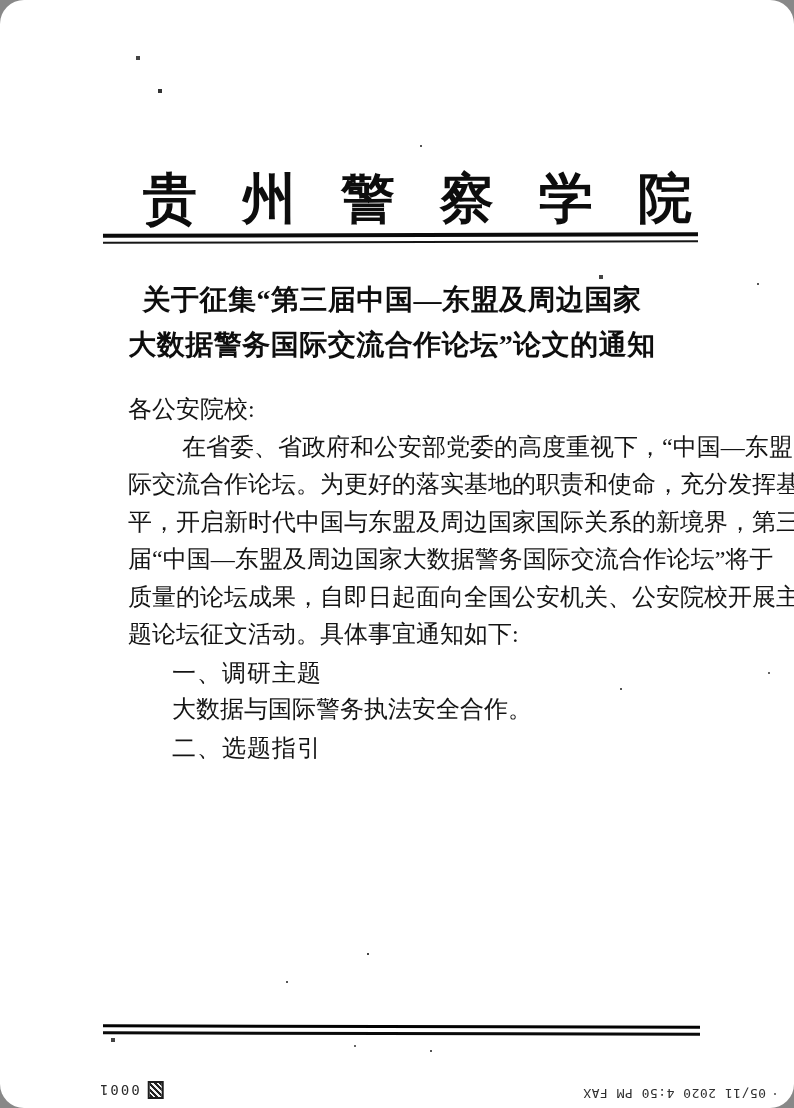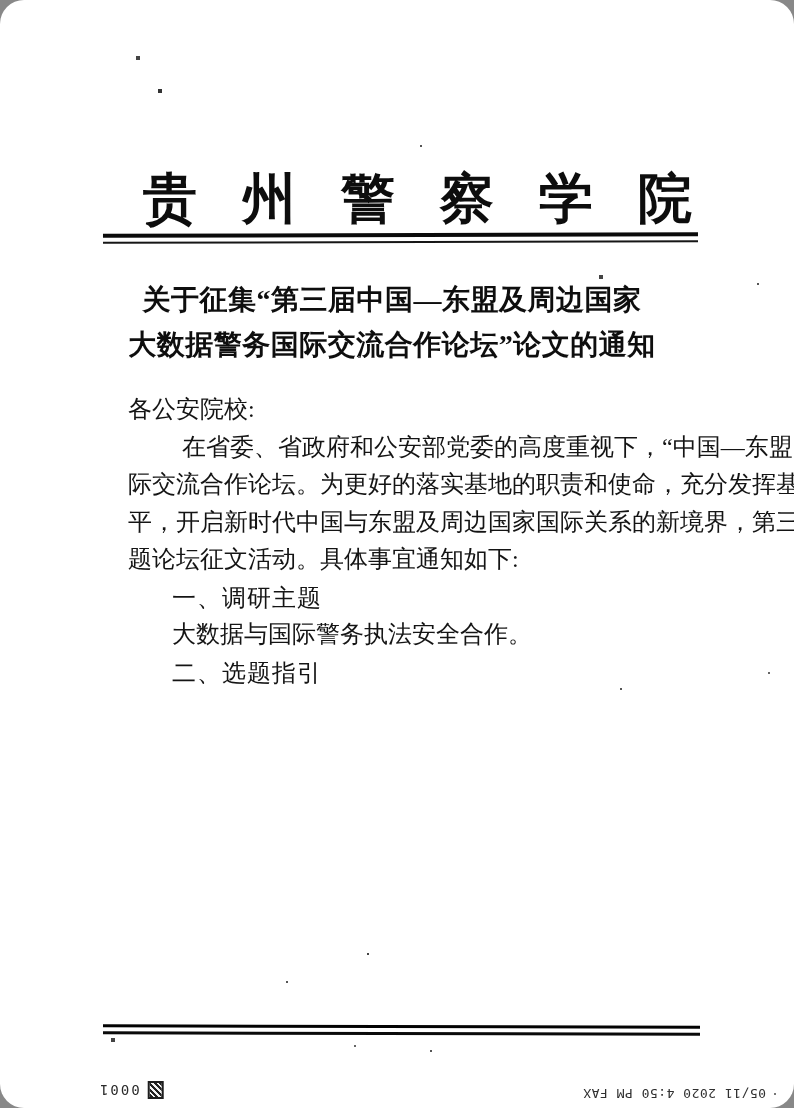--- a/index.html
+++ b/index.html
@@ -120,20 +120,22 @@
   <div class="doc-title">
     <div>关于征集“第三届中国—东盟及周边国家</div>
     <div>大数据警务国际交流合作论坛”论文的通知</div>
   </div>
 
   <div class="body-block">
     <div class="line">各公安院校:</div>
     <div class="line first-line">在省委、省政府和公安部党委的高度重视下，“中国—东盟</div>
     <div class="line">际交流合作论坛。为更好的落实基地的职责和使命，充分发挥基</div>
     <div class="line">平，开启新时代中国与东盟及周边国家国际关系的新境界，第三</div>
+    <div class="line">届“中国—东盟及周边国家大数据警务国际交流合作论坛”将于</div>
+    <div class="line">质量的论坛成果，自即日起面向全国公安机关、公安院校开展主</div>
     <div class="line">题论坛征文活动。具体事宜通知如下:</div>
     <div class="line section-heading">一、调研主题</div>
     <div class="line section-body">大数据与国际警务执法安全合作。</div>
     <div class="line section-heading">二、选题指引</div>
   </div>
 
   <div class="paper-edge"></div>
   <div class="specks"></div>
 
   <div class="fax-counter">

